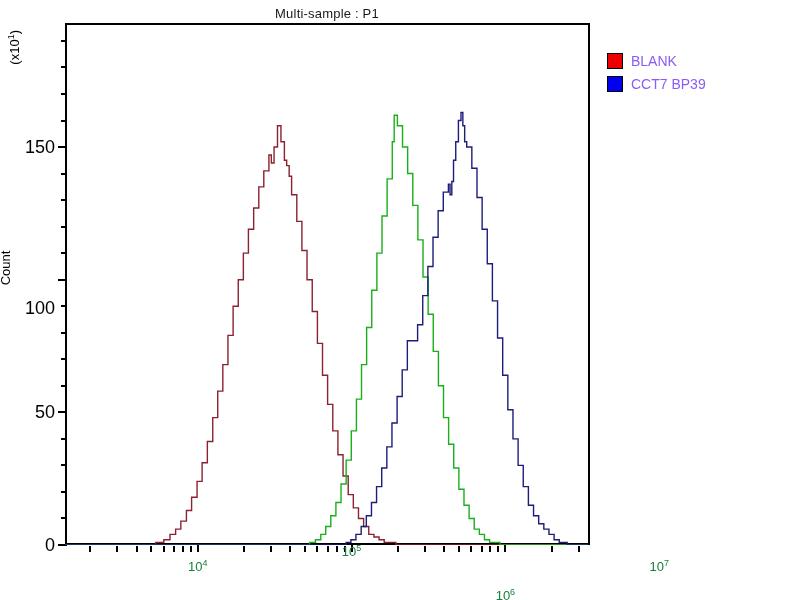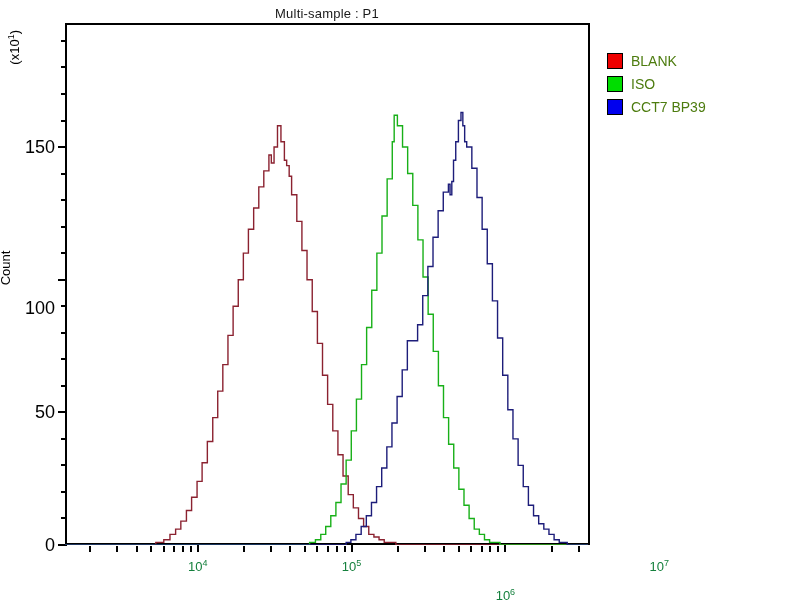--- a/index.html
+++ b/index.html
@@ -120,21 +120,21 @@
   .legend-swatch{
     width:16px;height:16px;
     border:1px solid #000;
     box-sizing:border-box;
     flex:0 0 auto;
   }
   .legend-label{
     margin-left:8px;
     font-size:14px;
     line-height:1;
-    color:#4d7c0f;
+    color:#8b5cf6;
     white-space:nowrap;
   }
 </style>
 </head>
 <body>
 
 <div id="root">
 
   <div class="chart-title">Multi-sample : P1</div>
 
@@ -192,40 +192,36 @@
       <div class="tick xtick-minor" style="left: 376.178px; bottom: -9px; top: auto; height: 6px;"></div>
       <div class="tick xtick-minor" style="left: 391.086px; bottom: -9px; top: auto; height: 6px;"></div>
       <div class="tick xtick-minor" style="left: 403.267px; bottom: -9px; top: auto; height: 6px;"></div>
       <div class="tick xtick-minor" style="left: 413.565px; bottom: -9px; top: auto; height: 6px;"></div>
       <div class="tick xtick-minor" style="left: 422.486px; bottom: -9px; top: auto; height: 6px;"></div>
       <div class="tick xtick-minor" style="left: 430.355px; bottom: -9px; top: auto; height: 6px;"></div>
       <div class="tick xtick-major" style="left: 437.394px; bottom: -9px; top: auto; height: 9px;"></div>
       <div class="tick xtick-minor" style="left: 483.701px; bottom: -9px; top: auto; height: 6px;"></div>
       <div class="tick xtick-minor" style="left: 510.789px; bottom: -9px; top: auto; height: 6px;"></div>
       <div class="xtick-label" style="left: 130.734px; top: 534px;">10<sup>4</sup></div>
-      <div class="xtick-label" style="left: 284.564px; top: 534px;">10<sup>5</sup></div>
+      <div class="xtick-label" style="left: 284.564px; top: 519px;">10<sup>5</sup></div>
       <div class="xtick-label" style="left: 438.394px; top: 534px; margin-top: 29px;">10<sup>6</sup></div>
       <div class="xtick-label" style="left: 592.223px; top: 534px;">10<sup>7</sup></div>
     </div>
 
   <svg id="curves" viewBox="0 0 523 520" preserveAspectRatio="none">
       <path d="M 0.00 520.00 L 77.39 520.00 L 77.39 520.00 L 90.79 520.00 L 90.79 517.35 L 98.80 517.35 L 98.80 514.69 L 104.97 514.69 L 104.97 509.39 L 110.62 509.39 L 110.62 504.08 L 115.83 504.08 L 115.83 496.12 L 121.43 496.12 L 121.43 485.51 L 126.60 485.51 L 126.60 472.24 L 132.06 472.24 L 132.06 456.33 L 137.10 456.33 L 137.10 437.76 L 142.35 437.76 L 142.35 416.53 L 147.75 416.53 L 147.75 392.65 L 152.73 392.65 L 152.73 366.12 L 157.82 366.12 L 157.82 339.59 L 162.96 339.59 L 162.96 310.41 L 168.12 310.41 L 168.12 281.22 L 173.26 281.22 L 173.26 254.69 L 178.36 254.69 L 178.36 228.16 L 183.41 228.16 L 183.41 204.29 L 188.66 204.29 L 188.66 183.06 L 193.79 183.06 L 193.79 161.84 L 198.80 161.84 L 198.80 145.92 L 203.91 145.92 L 203.91 130.00 L 206.32 130.00 L 206.32 137.96 L 209.06 137.96 L 209.06 122.04 L 212.49 122.04 L 212.49 100.82 L 215.94 100.82 L 215.94 116.73 L 219.39 116.73 L 219.39 135.31 L 221.66 135.31 L 221.66 140.61 L 224.18 140.61 L 224.18 151.22 L 226.61 151.22 L 226.61 169.80 L 231.81 169.80 L 231.81 196.33 L 236.91 196.33 L 236.91 225.51 L 242.02 225.51 L 242.02 254.69 L 247.24 254.69 L 247.24 286.53 L 252.41 286.53 L 252.41 318.37 L 257.51 318.37 L 257.51 350.20 L 262.62 350.20 L 262.62 379.39 L 267.79 379.39 L 267.79 405.92 L 272.92 405.92 L 272.92 429.80 L 278.04 429.80 L 278.04 451.02 L 283.21 451.02 L 283.21 469.59 L 288.33 469.59 L 288.33 482.86 L 293.49 482.86 L 293.49 493.47 L 298.61 493.47 L 298.61 501.43 L 303.77 501.43 L 303.77 509.39 L 308.92 509.39 L 308.92 512.04 L 314.06 512.04 L 314.06 514.69 L 319.22 514.69 L 319.22 517.35 L 330.87 517.35 L 330.87 520.00 L 523.00 520.00 L 523.00 520.00" fill="none" stroke="#8b2230" stroke-width="1.4" stroke-linejoin="miter" vector-effect="non-scaling-stroke"></path>
       <path d="M 0.00 520.00 L 235.53 520.00 L 235.53 520.00 L 244.62 520.00 L 244.62 517.35 L 250.44 517.35 L 250.44 514.69 L 255.78 514.69 L 255.78 509.39 L 260.73 509.39 L 260.73 501.43 L 265.79 501.43 L 265.79 490.82 L 270.90 490.82 L 270.90 477.55 L 276.02 477.55 L 276.02 458.98 L 281.14 458.98 L 281.14 435.10 L 286.28 435.10 L 286.28 405.92 L 291.42 405.92 L 291.42 374.08 L 296.52 374.08 L 296.52 339.59 L 301.63 339.59 L 301.63 302.45 L 306.76 302.45 L 306.76 265.31 L 311.87 265.31 L 311.87 228.16 L 317.00 228.16 L 317.00 191.02 L 322.14 191.02 L 322.14 153.88 L 327.27 153.88 L 327.27 116.73 L 329.18 116.73 L 329.18 90.20 L 332.39 90.20 L 332.39 100.82 L 337.54 100.82 L 337.54 122.04 L 342.66 122.04 L 342.66 148.57 L 347.78 148.57 L 347.78 180.41 L 352.89 180.41 L 352.89 214.90 L 358.03 214.90 L 358.03 252.04 L 363.14 252.04 L 363.14 289.18 L 368.26 289.18 L 368.26 326.33 L 373.40 326.33 L 373.40 360.82 L 378.50 360.82 L 378.50 392.65 L 383.62 392.65 L 383.62 419.18 L 388.74 419.18 L 388.74 443.06 L 393.87 443.06 L 393.87 464.29 L 398.99 464.29 L 398.99 480.20 L 404.11 480.20 L 404.11 493.47 L 409.23 493.47 L 409.23 504.08 L 414.35 504.08 L 414.35 509.39 L 419.48 509.39 L 419.48 514.69 L 424.60 514.69 L 424.60 517.35 L 434.97 517.35 L 434.97 520.00 L 523.00 520.00 L 523.00 520.00" fill="none" stroke="#18b018" stroke-width="1.4" stroke-linejoin="miter" vector-effect="non-scaling-stroke"></path>
       <path d="M 0.00 520.00 L 276.02 520.00 L 276.02 520.00 L 281.14 520.00 L 281.14 517.35 L 285.89 517.35 L 285.89 514.69 L 290.93 514.69 L 290.93 509.39 L 296.18 509.39 L 296.18 501.43 L 301.32 501.43 L 301.32 490.82 L 306.47 490.82 L 306.47 477.55 L 311.56 477.55 L 311.56 461.63 L 316.71 461.63 L 316.71 443.06 L 321.84 443.06 L 321.84 421.84 L 326.95 421.84 L 326.95 397.96 L 332.10 397.96 L 332.10 371.43 L 337.21 371.43 L 337.21 344.90 L 342.35 344.90 L 342.35 315.71 L 347.47 315.71 L 347.47 315.71 L 352.61 315.71 L 352.61 299.80 L 357.74 299.80 L 357.74 270.61 L 362.87 270.61 L 362.87 241.43 L 368.01 241.43 L 368.01 212.24 L 373.13 212.24 L 373.13 185.71 L 378.27 185.71 L 378.27 167.14 L 383.41 167.14 L 383.41 159.18 L 385.05 159.18 L 385.05 169.80 L 386.81 169.80 L 386.81 156.53 L 388.52 156.53 L 388.52 135.31 L 390.74 135.31 L 390.74 116.73 L 393.41 116.73 L 393.41 95.51 L 395.98 95.51 L 395.98 87.55 L 397.84 87.55 L 397.84 100.82 L 399.66 100.82 L 399.66 116.73 L 401.71 116.73 L 401.71 122.04 L 406.84 122.04 L 406.84 143.27 L 411.99 143.27 L 411.99 172.45 L 417.13 172.45 L 417.13 204.29 L 422.26 204.29 L 422.26 238.78 L 427.40 238.78 L 427.40 275.92 L 432.55 275.92 L 432.55 313.06 L 437.69 313.06 L 437.69 350.20 L 442.83 350.20 L 442.83 384.69 L 447.97 384.69 L 447.97 413.88 L 453.11 413.88 L 453.11 440.41 L 458.25 440.41 L 458.25 461.63 L 463.40 461.63 L 463.40 480.20 L 468.54 480.20 L 468.54 490.82 L 473.68 490.82 L 473.68 498.78 L 478.82 498.78 L 478.82 504.08 L 483.96 504.08 L 483.96 509.39 L 489.10 509.39 L 489.10 514.69 L 494.24 514.69 L 494.24 517.35 L 502.23 517.35 L 502.23 520.00 L 523.00 520.00 L 523.00 520.00" fill="none" stroke="#1d1d7a" stroke-width="1.4" stroke-linejoin="miter" vector-effect="non-scaling-stroke"></path>
     </svg>
 
 
   <div class="legend" id="legend">
       <div class="legend-row">
         <div class="legend-swatch" style="background: rgb(238, 0, 0);"></div>
         <div class="legend-label">BLANK</div>
       </div>
       <div class="legend-row">
-        <div class="legend-swatch" style="background: rgb(0, 221, 0);"></div>
-        <div class="legend-label">ISO</div>
-      </div>
-      <div class="legend-row">
         <div class="legend-swatch" style="background: rgb(0, 0, 238);"></div>
         <div class="legend-label">CCT7 BP39</div>
       </div>
     </div>
 
 </div>
 
 </body></html>

